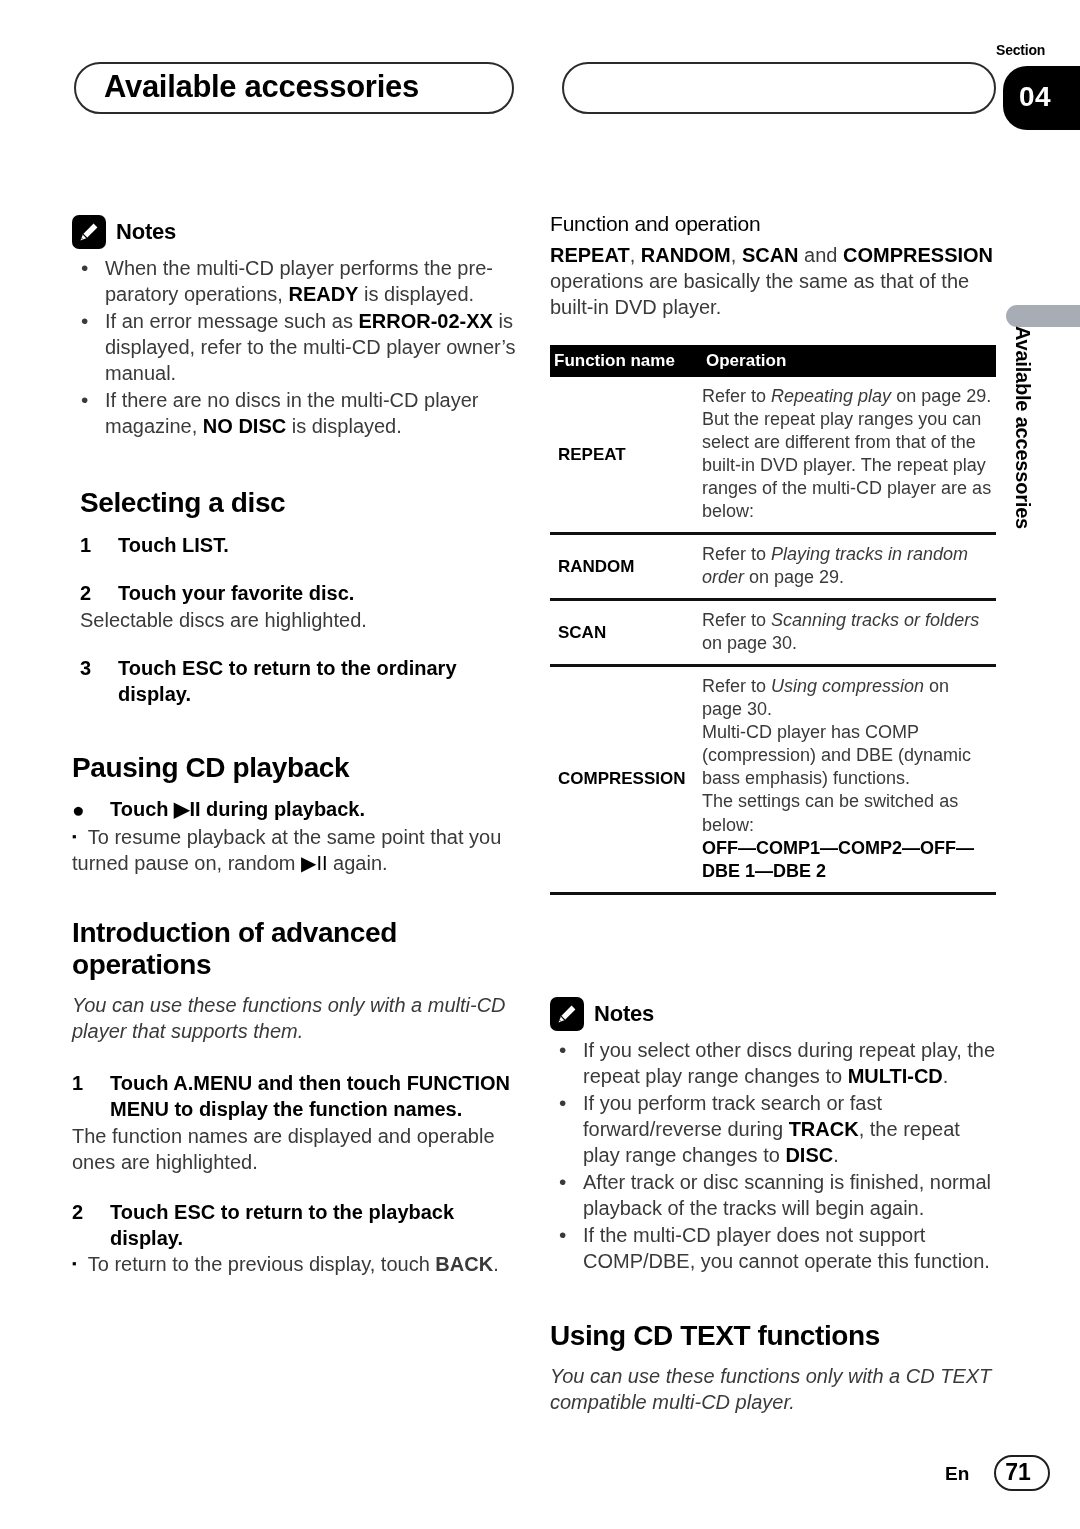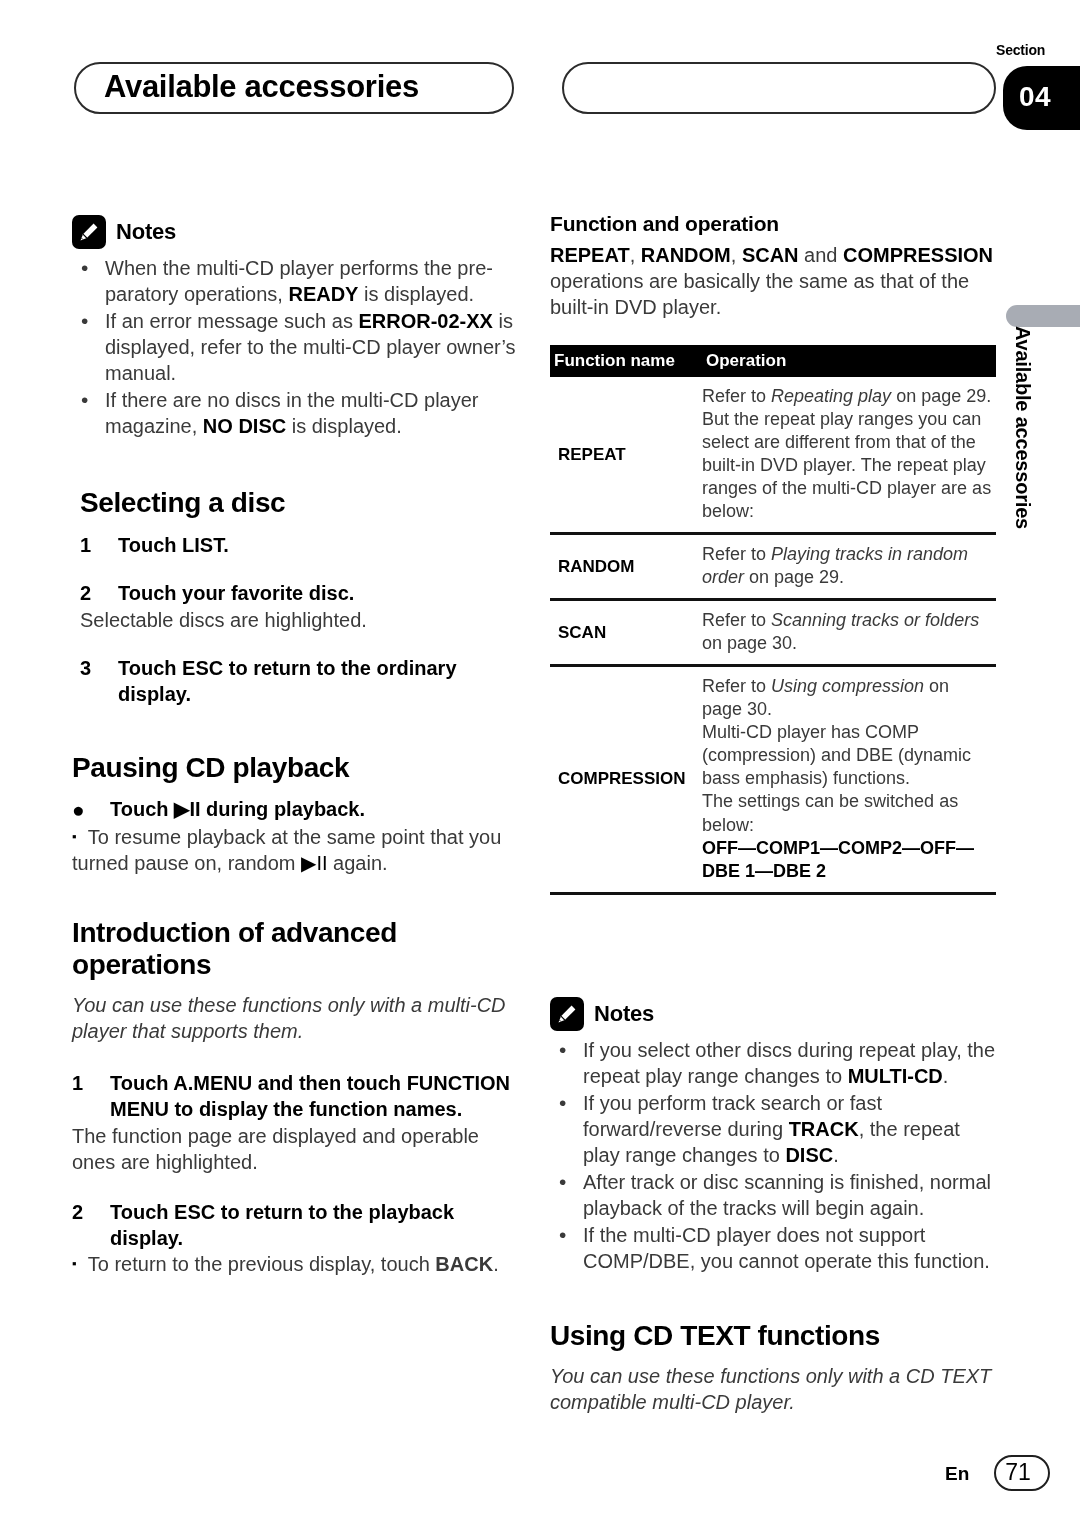--- a/index.html
+++ b/index.html
@@ -107,21 +107,21 @@
   
   .h2 {
     font-size: 28px;
     font-weight: bold;
     letter-spacing: -0.4px;
     line-height: 1.14;
     margin: 0;
   }
   .h3 {
     font-size: 21px;
-    font-weight: bold;
+    font-weight: normal;
     letter-spacing: -0.2px;
     margin: 0;
   }
   .body {
     font-size: 20px;
     line-height: 1.30;
     color: #3a3a3a;
     margin: 0;
   }
   .body b, .body strong { color: #000; font-weight: bold; }
@@ -273,21 +273,21 @@
     border-radius: 18px;
     box-sizing: border-box;
   }
   .footer-page span {
     position: absolute;
     left: 0; right: 8px;
     top: 50%;
     transform: translateY(-52%);
     text-align: center;
     font-size: 23px;
-    font-weight: normal;
+    font-weight: bold;
   }
 </style>
 </head>
 <body>
 
 <div class="header">
   <div class="pill pill-left">
     <div class="pill-text">Available accessories</div>
   </div>
   <div class="pill pill-right"></div>
@@ -352,21 +352,21 @@
 
   <div style="position:absolute; top:917px; left:0; width:455px;">
     <h2 class="h2">Introduction of advanced operations</h2>
     <div style="height:11px"></div>
     <div class="body italic">You can use these functions only with a multi-CD player that supports them.</div>
     <div style="height:26px"></div>
     <div class="step">
       <span class="num">1</span>
       <span class="txt">Touch A.MENU and then touch FUNCTION MENU to display the function names.</span>
     </div>
-    <div class="sub-note">The function page are displayed and operable ones are highlighted.</div>
+    <div class="sub-note">The function names are displayed and operable ones are highlighted.</div>
     <div style="height:24px"></div>
     <div class="step">
       <span class="num">2</span>
       <span class="txt">Touch ESC to return to the playback display.</span>
     </div>
     <div class="sub-note"><span class="sq">▪</span>&nbsp;&nbsp;<span>To return to the previous display, touch </span><b>BACK</b><span>.</span></div>
   </div>
 
 </div>
 

